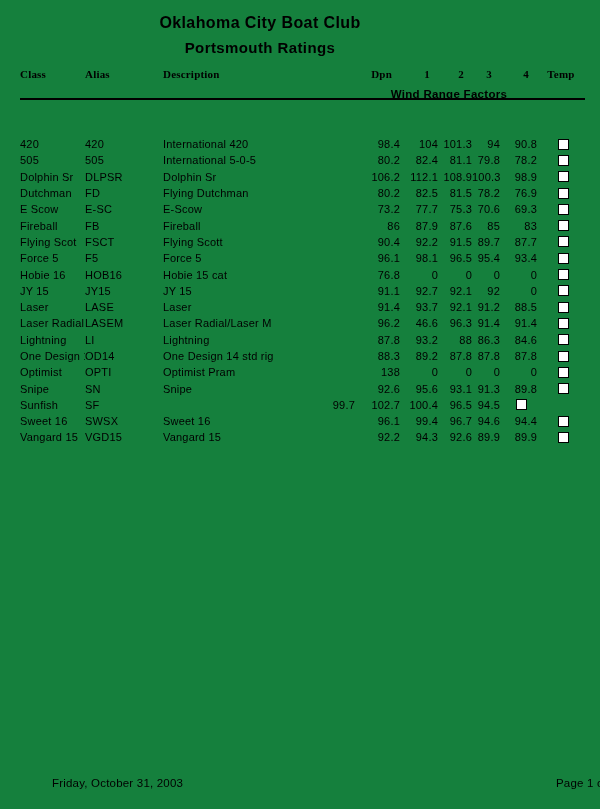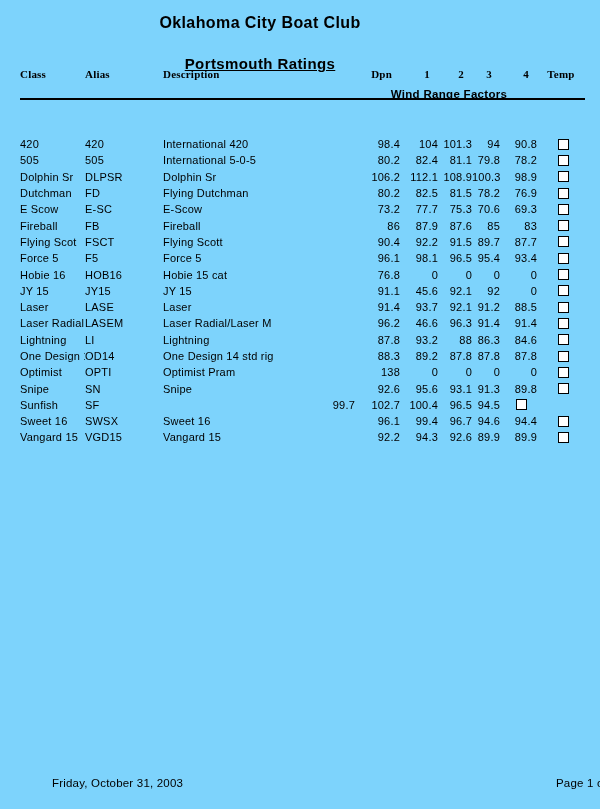--- a/index.html
+++ b/index.html
@@ -1,20 +1,20 @@
 <!DOCTYPE html>
 <html><head>
 <meta charset="utf-8">
 <style>
   html, body { margin: 0; padding: 0; background: #e8e8e8; }
   .page {
     position: relative;
     width: 600px;
     height: 809px;
-    background: #7dd3fc;
+    background: #15803d;
     font-family: "Liberation Sans", sans-serif;
     color: #000;
     overflow: hidden;
   }
 
   
   .title-block {
     position: absolute;
     top: 13px;
     left: 0;
@@ -25,22 +25,21 @@
     font-size: 16px;
     font-weight: bold;
     letter-spacing: 0.4px;
     line-height: 19px;
   }
   .report-subtitle {
     font-size: 15px;
     font-weight: bold;
     letter-spacing: 0.4px;
     line-height: 19px;
-    margin-top: 22px;
-    text-decoration: underline;
+    margin-top: 6px;
   }
 
   
   .wrf-header {
     position: absolute;
     top: 70px;
     left: 358px;
     width: 182px;
     text-align: center;
     font-size: 11.5px;
@@ -262,21 +261,21 @@
       <div class="cell c-temp">
         <span class="checkbox"></span>
       </div>
     </div>
 
     <div class="grid-row">
       <div class="cell c-class">JY 15</div>
       <div class="cell c-alias">JY15</div>
       <div class="cell c-desc">JY 15</div>
       <div class="cell num c-dpn">91.1</div>
-      <div class="cell num c-f1">45.6</div>
+      <div class="cell num c-f1">92.7</div>
       <div class="cell num c-f2">92.1</div>
       <div class="cell num c-f3">92</div>
       <div class="cell num c-f4">0</div>
       <div class="cell c-temp">
         <span class="checkbox"></span>
       </div>
     </div>
 
     <div class="grid-row">
       <div class="cell c-class">Laser</div>

